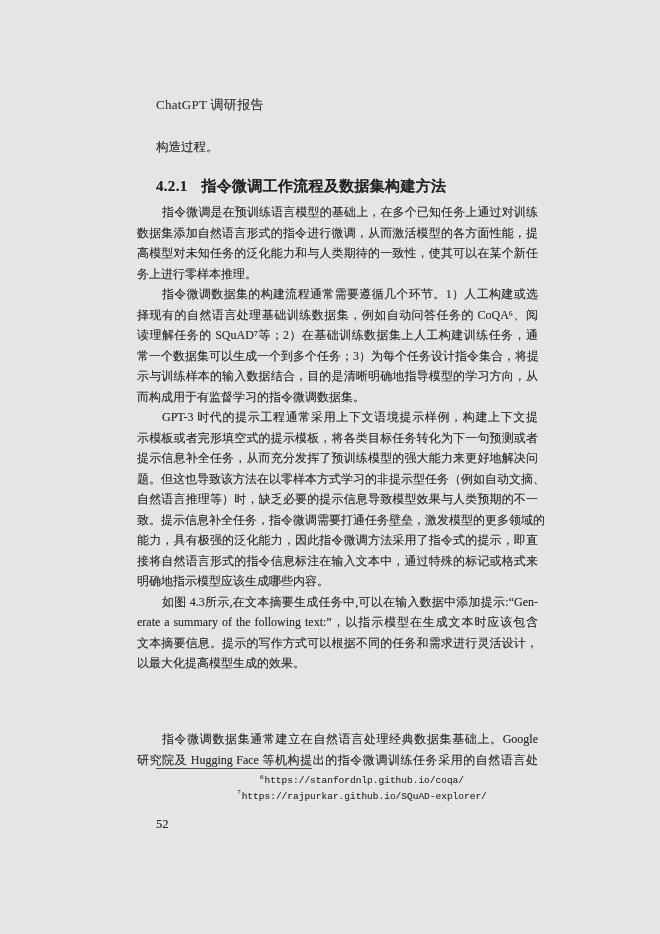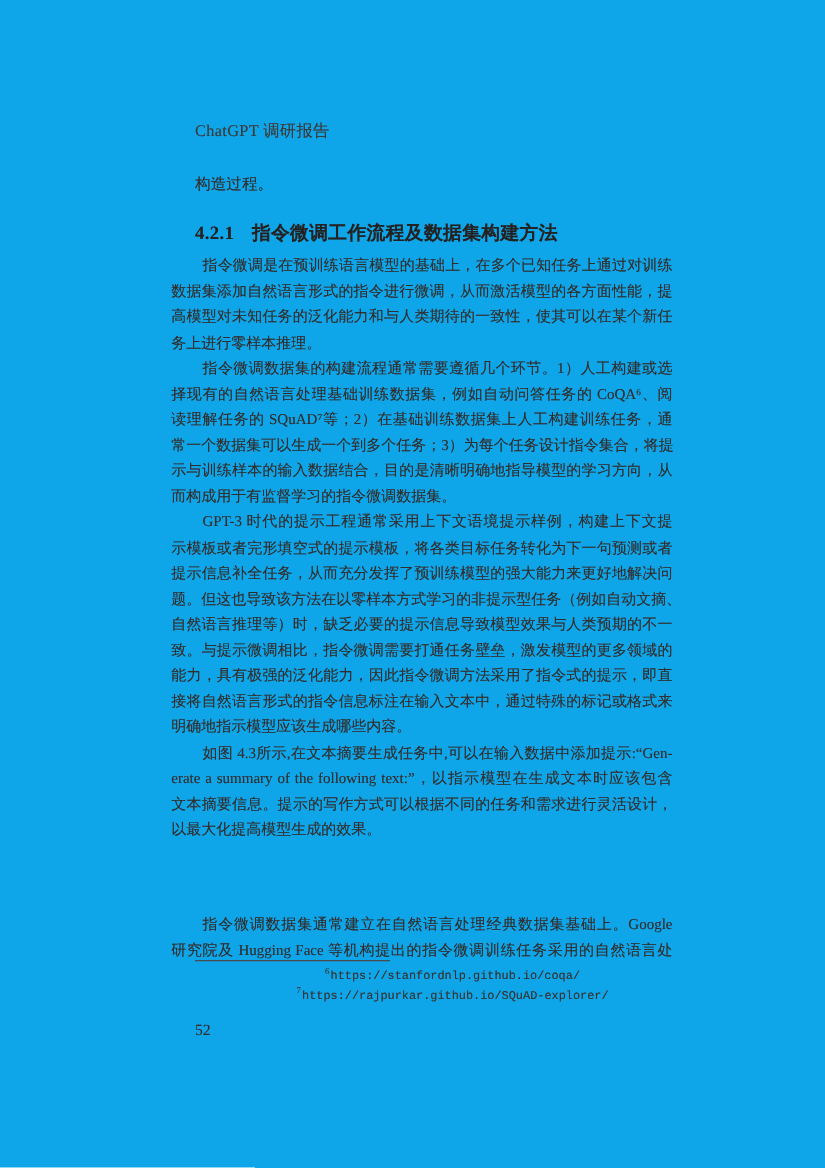--- a/index.html
+++ b/index.html
@@ -1,19 +1,19 @@
 <!DOCTYPE html>
 <html><head>
 <meta charset="utf-8">
 <style>
   html,body{margin:0;padding:0;background:#ffffff;}
   .page{
     position:relative;
     width:660px;height:934px;
-    background:#0ea5e9;
+    background:#e5e5e5;
     font-family:"Liberation Serif","DejaVu Serif",serif;
     color:#2e2e2e;
     overflow:hidden;
     text-shadow:0 0 .5px rgba(70,70,70,.55);
   }
   .running-header{
     position:absolute;top:96px;left:156px;
     font-size:13px;color:#3a3a3a;letter-spacing:.3px;
   }
   .carryover{
@@ -85,21 +85,21 @@
         <div class="line">常一个数据集可以生成一个到多个任务；3）为每个任务设计指令集合，将提</div>
         <div class="line">示与训练样本的输入数据结合，目的是清晰明确地指导模型的学习方向，从</div>
         <div class="line last">而构成用于有监督学习的指令微调数据集。</div>
       </div>
     <div class="para">
         <div class="line indent">GPT-3 时代的提示工程通常采用上下文语境提示样例，构建上下文提</div>
         <div class="line">示模板或者完形填空式的提示模板，将各类目标任务转化为下一句预测或者</div>
         <div class="line">提示信息补全任务，从而充分发挥了预训练模型的强大能力来更好地解决问</div>
         <div class="line">题。但这也导致该方法在以零样本方式学习的非提示型任务（例如自动文摘、</div>
         <div class="line">自然语言推理等）时，缺乏必要的提示信息导致模型效果与人类预期的不一</div>
-        <div class="line">致。与提示微调相比，指令微调需要打通任务壁垒，激发模型的更多领域的</div>
+        <div class="line">致。提示信息补全任务，指令微调需要打通任务壁垒，激发模型的更多领域的</div>
         <div class="line">能力，具有极强的泛化能力，因此指令微调方法采用了指令式的提示，即直</div>
         <div class="line">接将自然语言形式的指令信息标注在输入文本中，通过特殊的标记或格式来</div>
         <div class="line last">明确地指示模型应该生成哪些内容。</div>
       </div>
     <div class="para">
         <div class="line indent">如图 4.3所示,在文本摘要生成任务中,可以在输入数据中添加提示:“Gen-</div>
         <div class="line">erate a summary of the following text:”，以指示模型在生成文本时应该包含</div>
         <div class="line">文本摘要信息。提示的写作方式可以根据不同的任务和需求进行灵活设计，</div>
         <div class="line last">以最大化提高模型生成的效果。</div>
       </div>

